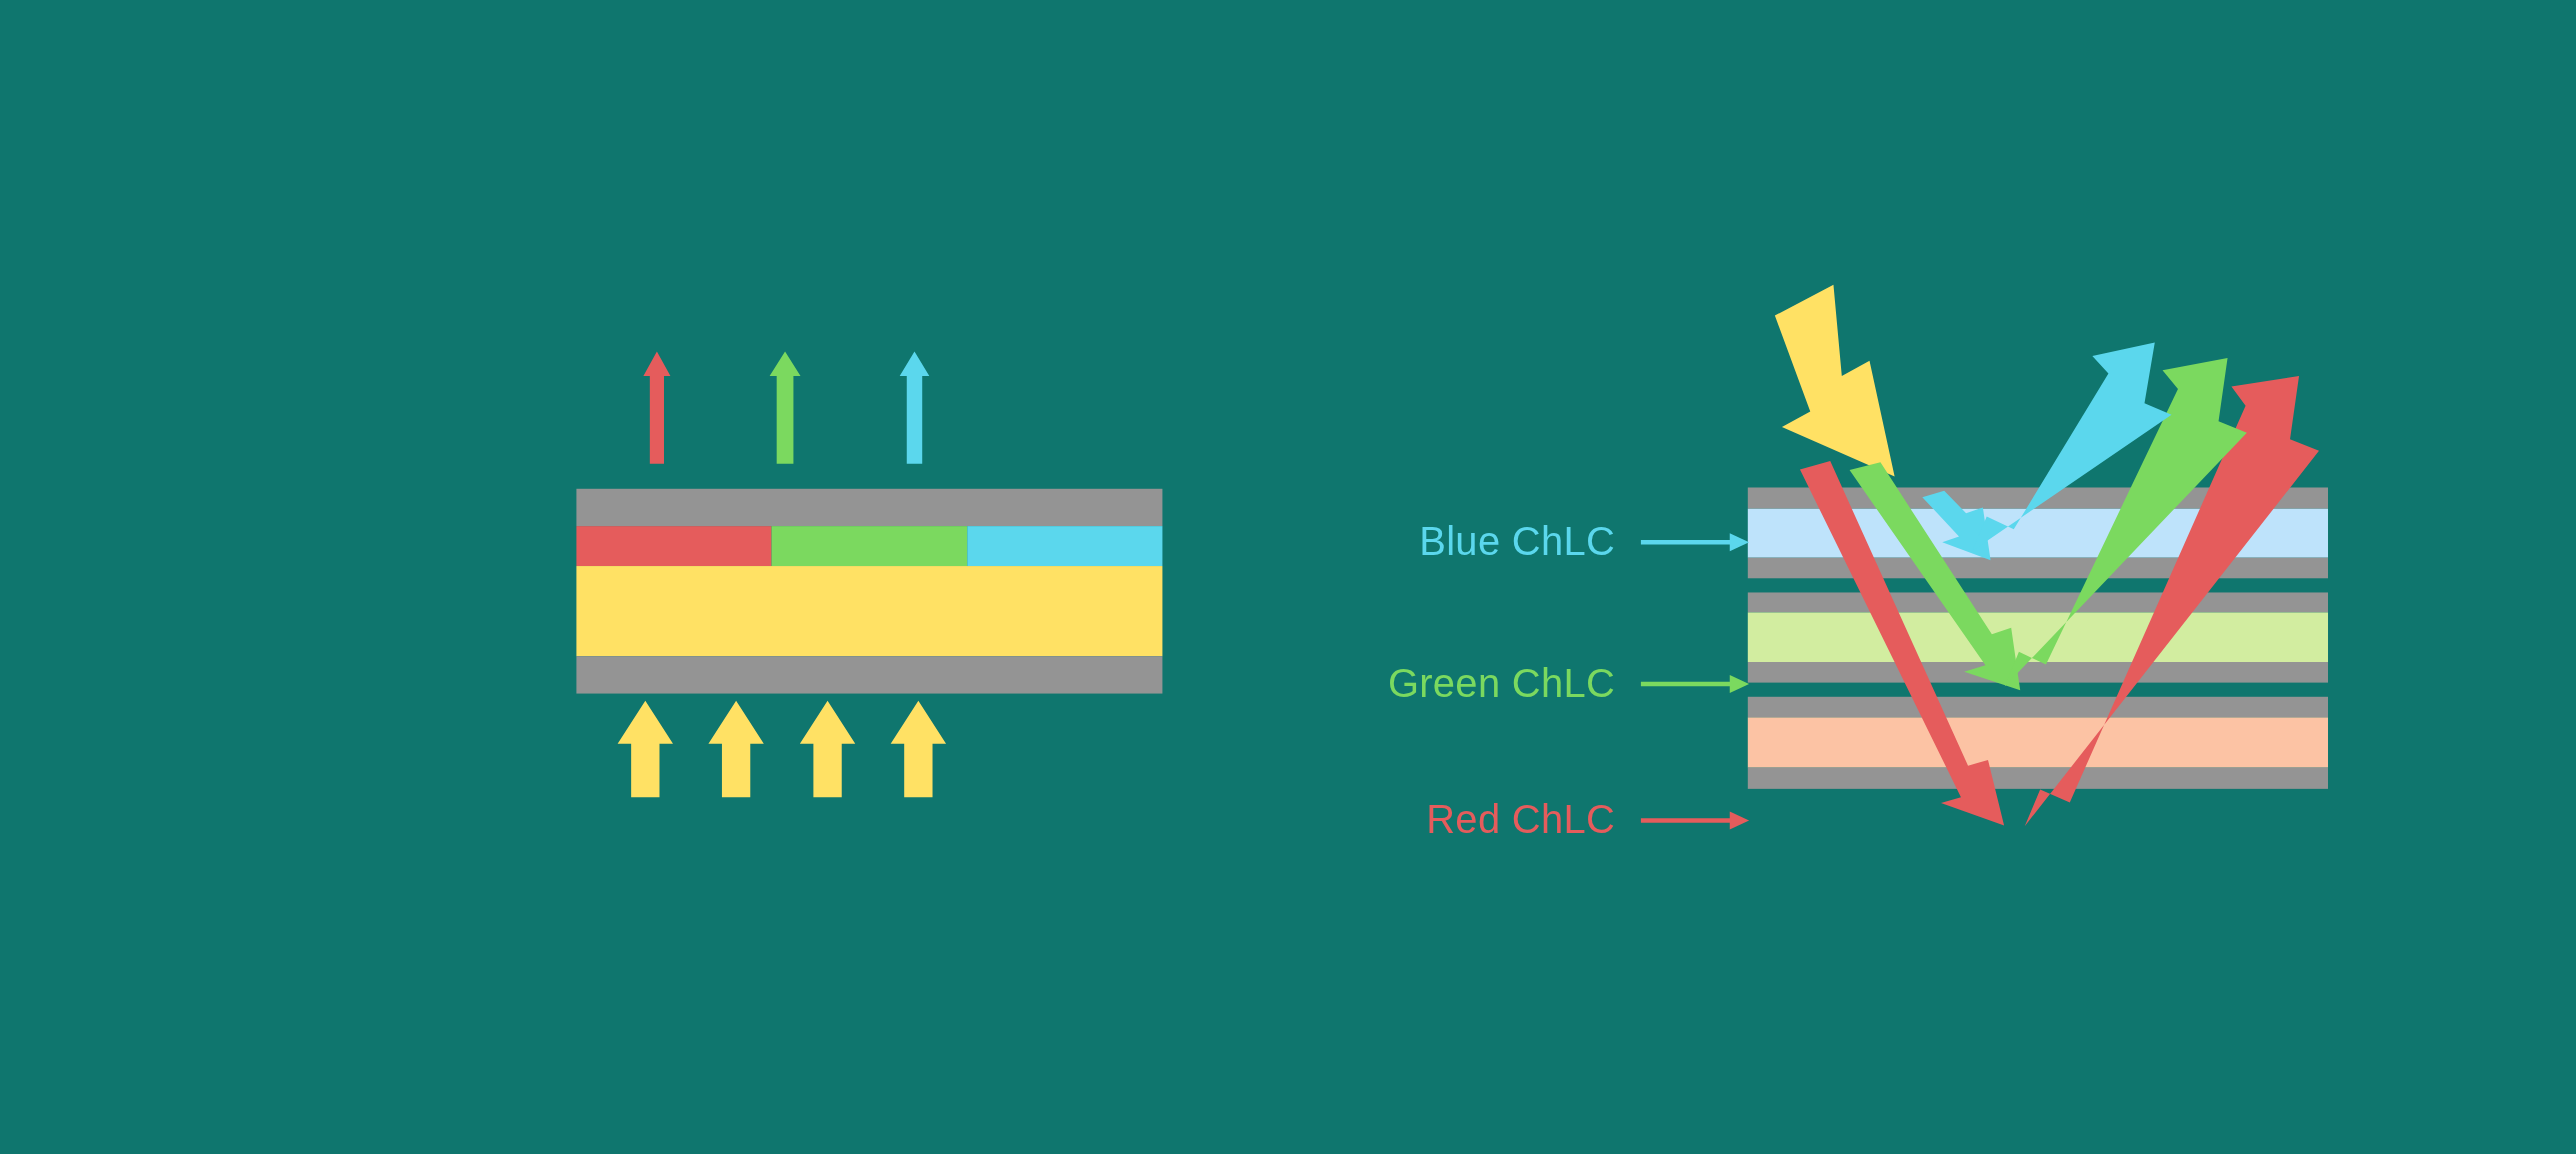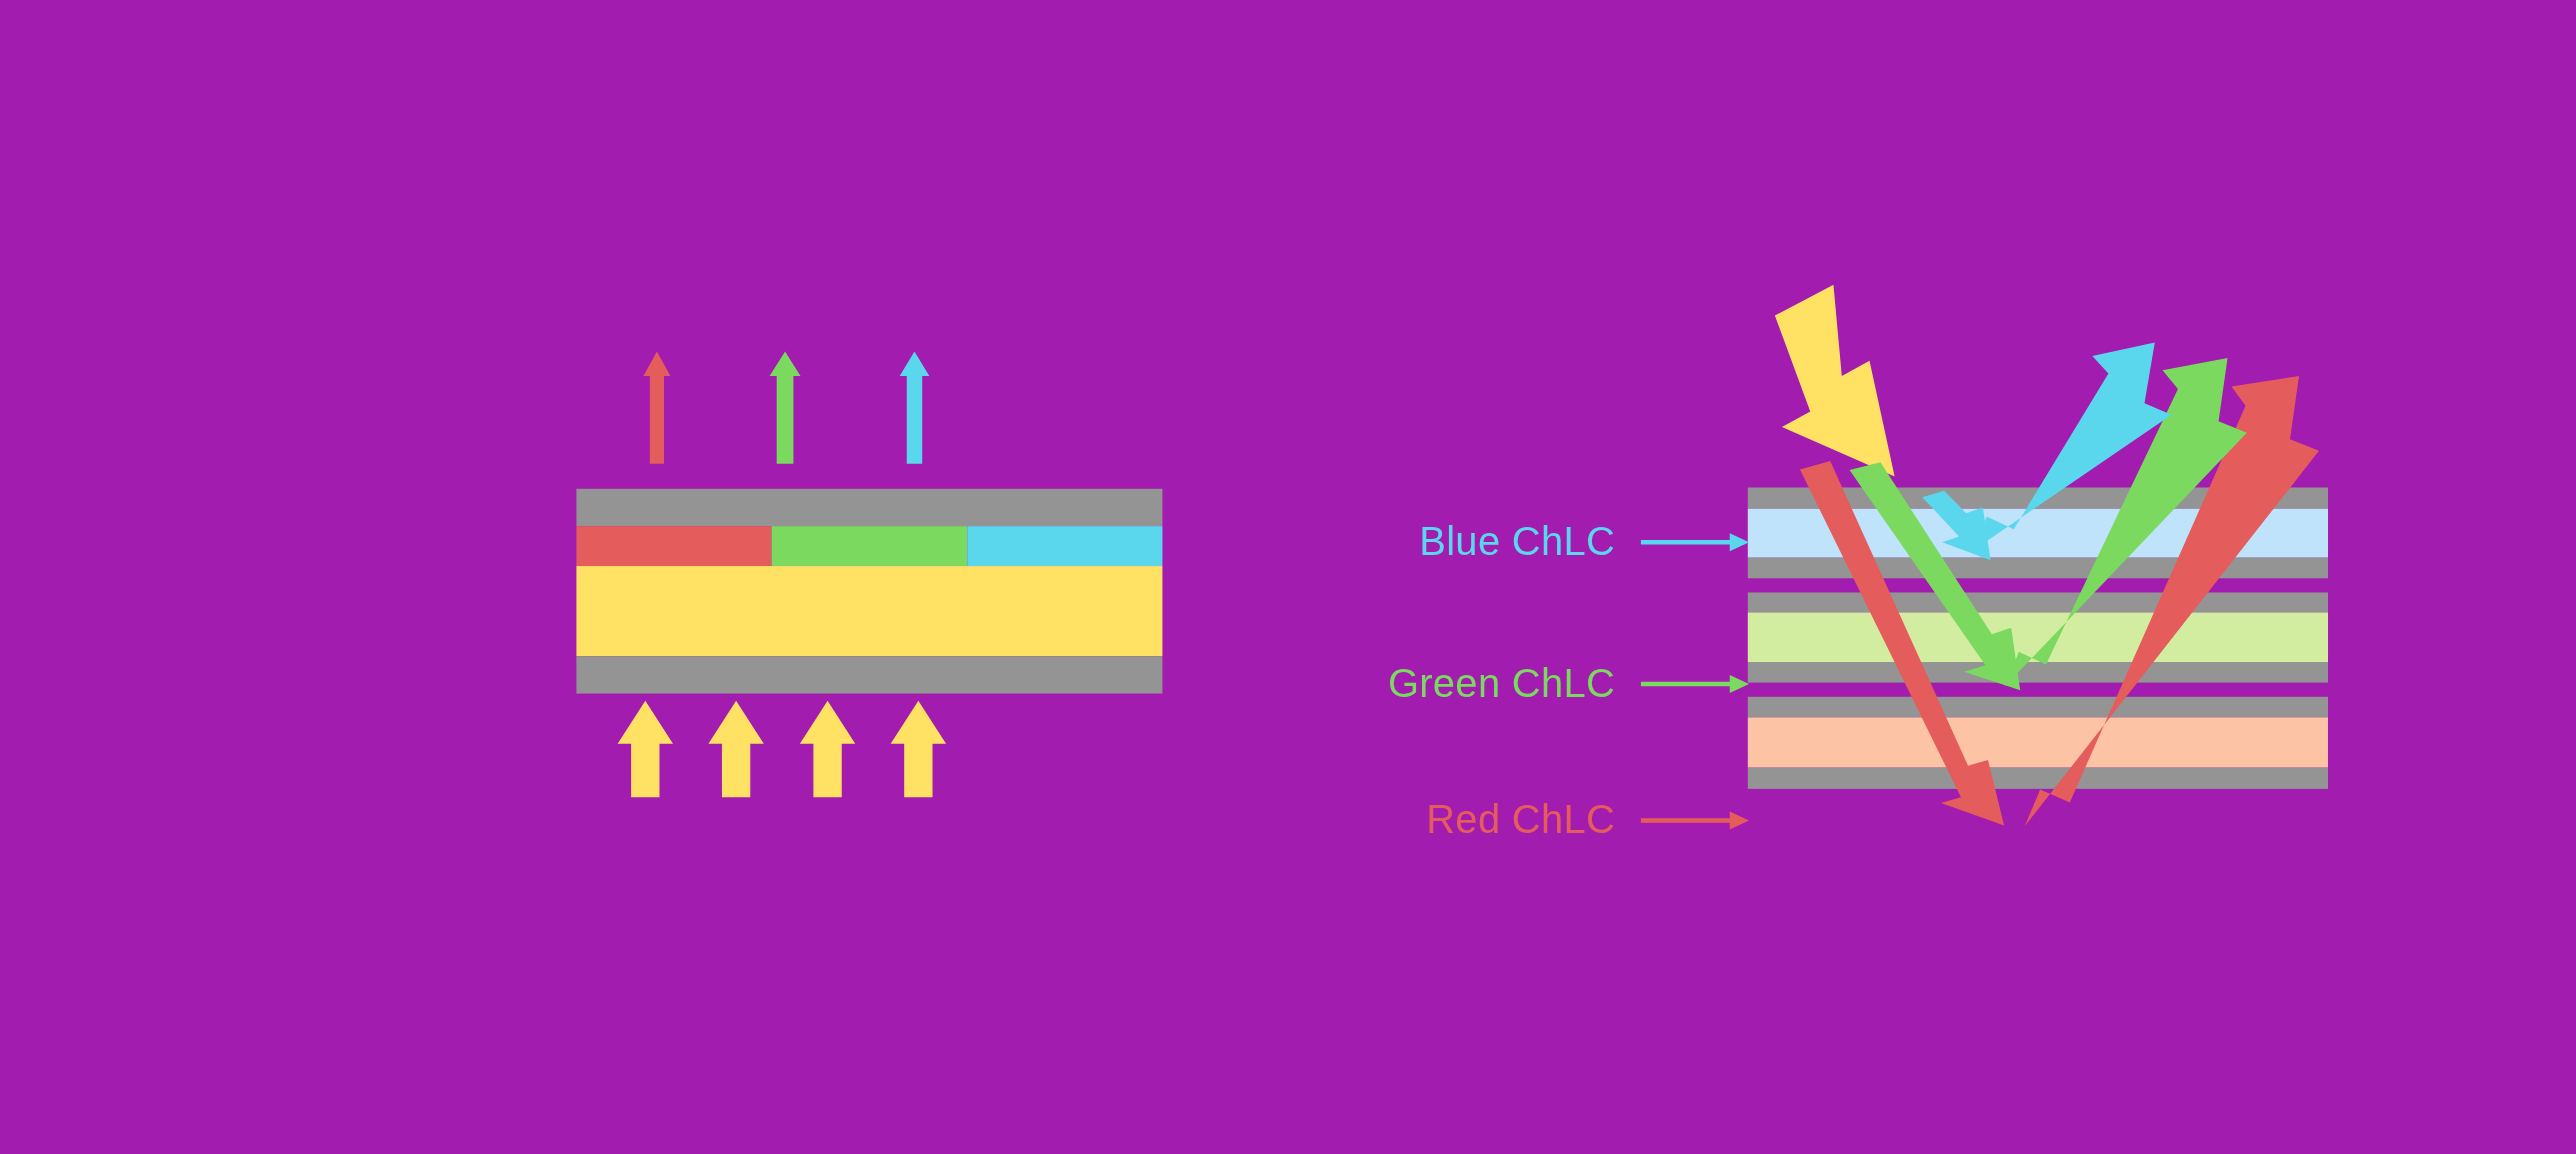--- a/index.html
+++ b/index.html
@@ -10,21 +10,21 @@
   body {
     width: 2576px;
     height: 1154px;
     font-family: "Liberation Sans", sans-serif;
     overflow: hidden;
   }
   #stage {
     position: relative;
     width: 2576px;
     height: 1154px;
-    background: #a21caf;
+    background: #0f766e;
   }
   #figure {
     position: absolute;
     left: 0;
     top: 0;
     width: 2576px;
     height: 1154px;
     display: block;
   }
   .layer-label {

